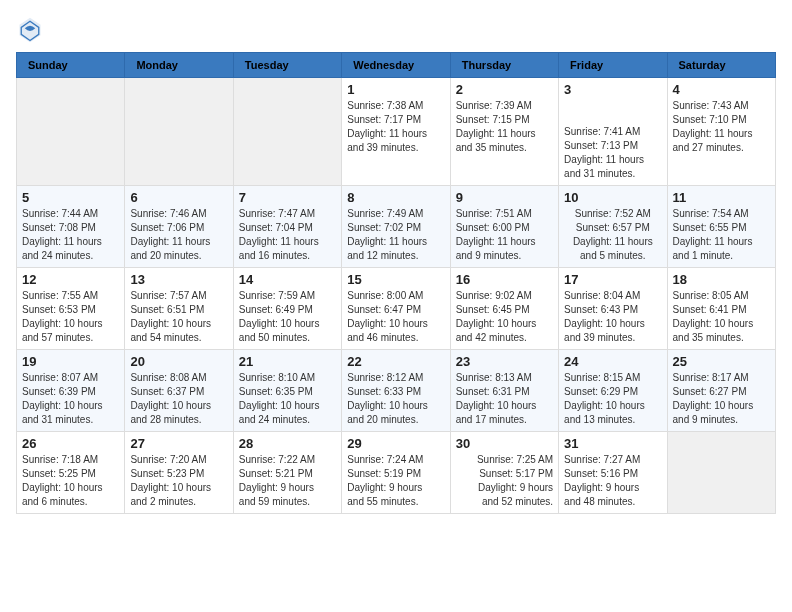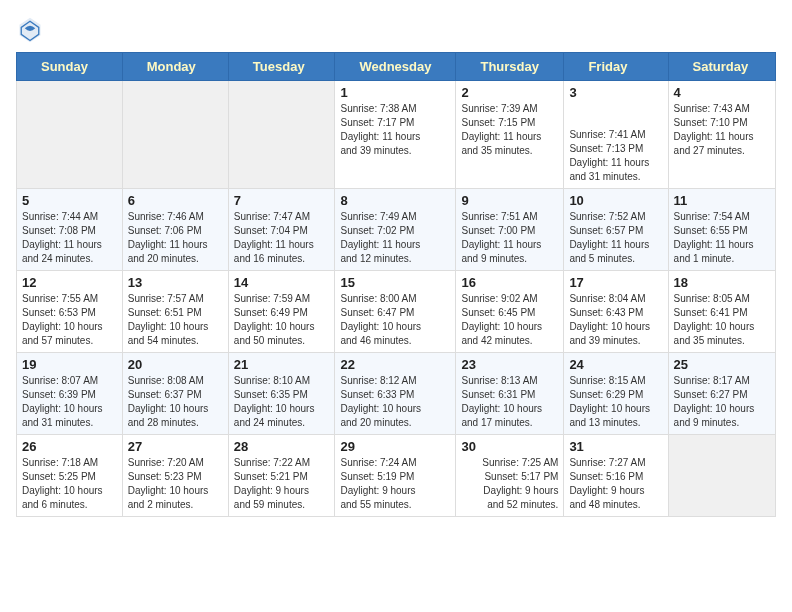--- a/index.html
+++ b/index.html
@@ -53,24 +53,24 @@
       font-size: 15px;
       color: #444;
     }
     .calendar {
       width: 100%;
       border-collapse: collapse;
       border: 1px solid #ccc;
     }
     .calendar th {
       background: #3a7abf;
-      color: #fef9c3;
-      font-size: 13px;
-      font-weight: bold;
-      padding: 6px 24px;
+      color: #000000;
+      font-size: 11px;
+      font-weight: bold;
+      padding: 6px 11px;
       text-align: left;
       border: 1px solid #2e6aad;
     }
     .calendar td {
       vertical-align: top;
       border: 1px solid #ddd;
       padding: 4px 5px;
       width: 108px;
       min-height: 80px;
       background: #fff;
@@ -194,27 +194,27 @@
         <td>
           <span class="day-num">8</span>
           <div class="day-info" style="white-space: pre-line;">Sunrise: 7:49 AM
 Sunset: 7:02 PM
 Daylight: 11 hours
 and 12 minutes.</div>
         </td>
         <td>
           <span class="day-num">9</span>
           <div class="day-info" style="white-space: pre-line;">Sunrise: 7:51 AM
-Sunset: 7:00 PM
+Sunset: 6:00 PM
 Daylight: 11 hours
 and 9 minutes.</div>
         </td>
         <td>
           <span class="day-num">10</span>
-          <div class="day-info" style="white-space: pre-line;">Sunrise: 7:52 AM
+          <div class="day-info" style="white-space: pre-line; text-align: center;">Sunrise: 7:52 AM
 Sunset: 6:57 PM
 Daylight: 11 hours
 and 5 minutes.</div>
         </td>
         <td>
           <span class="day-num">11</span>
           <div class="day-info" style="white-space: pre-line;">Sunrise: 7:54 AM
 Sunset: 6:55 PM
 Daylight: 11 hours
 and 1 minute.</div>

